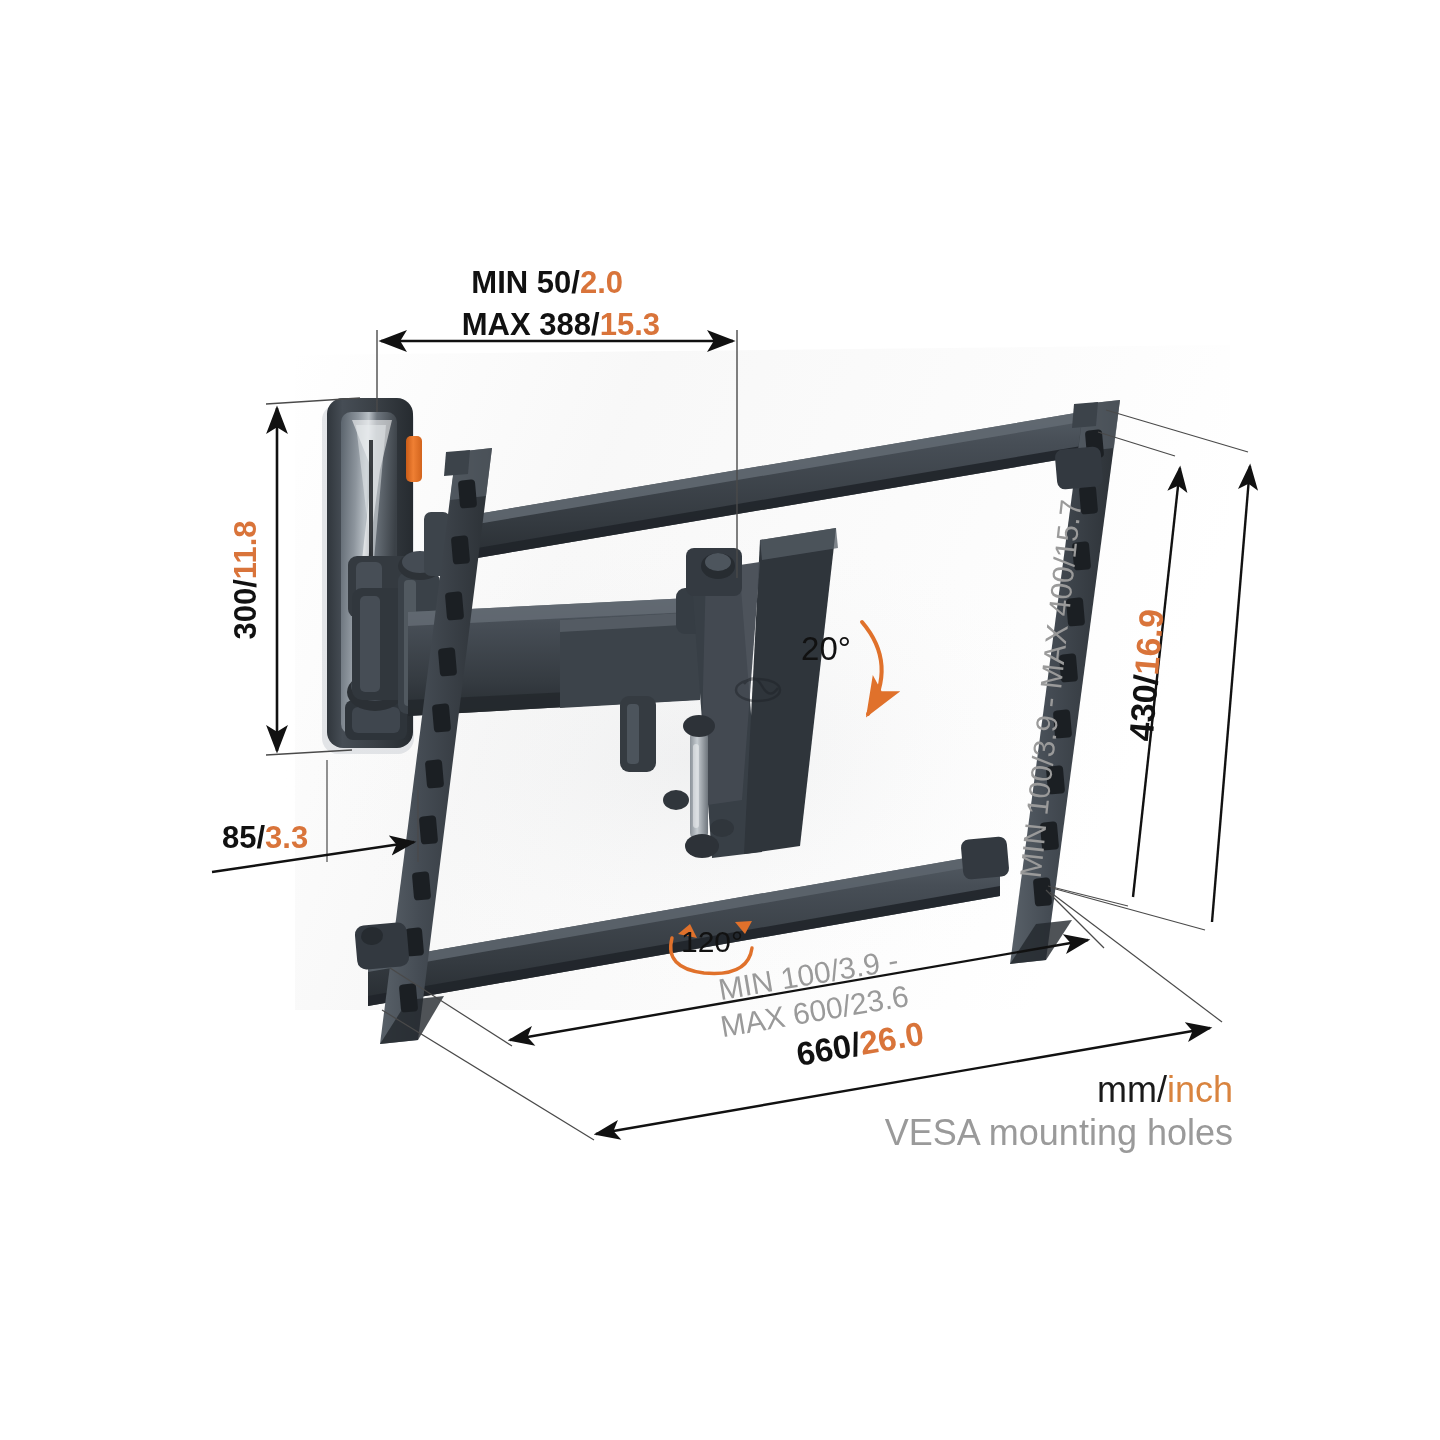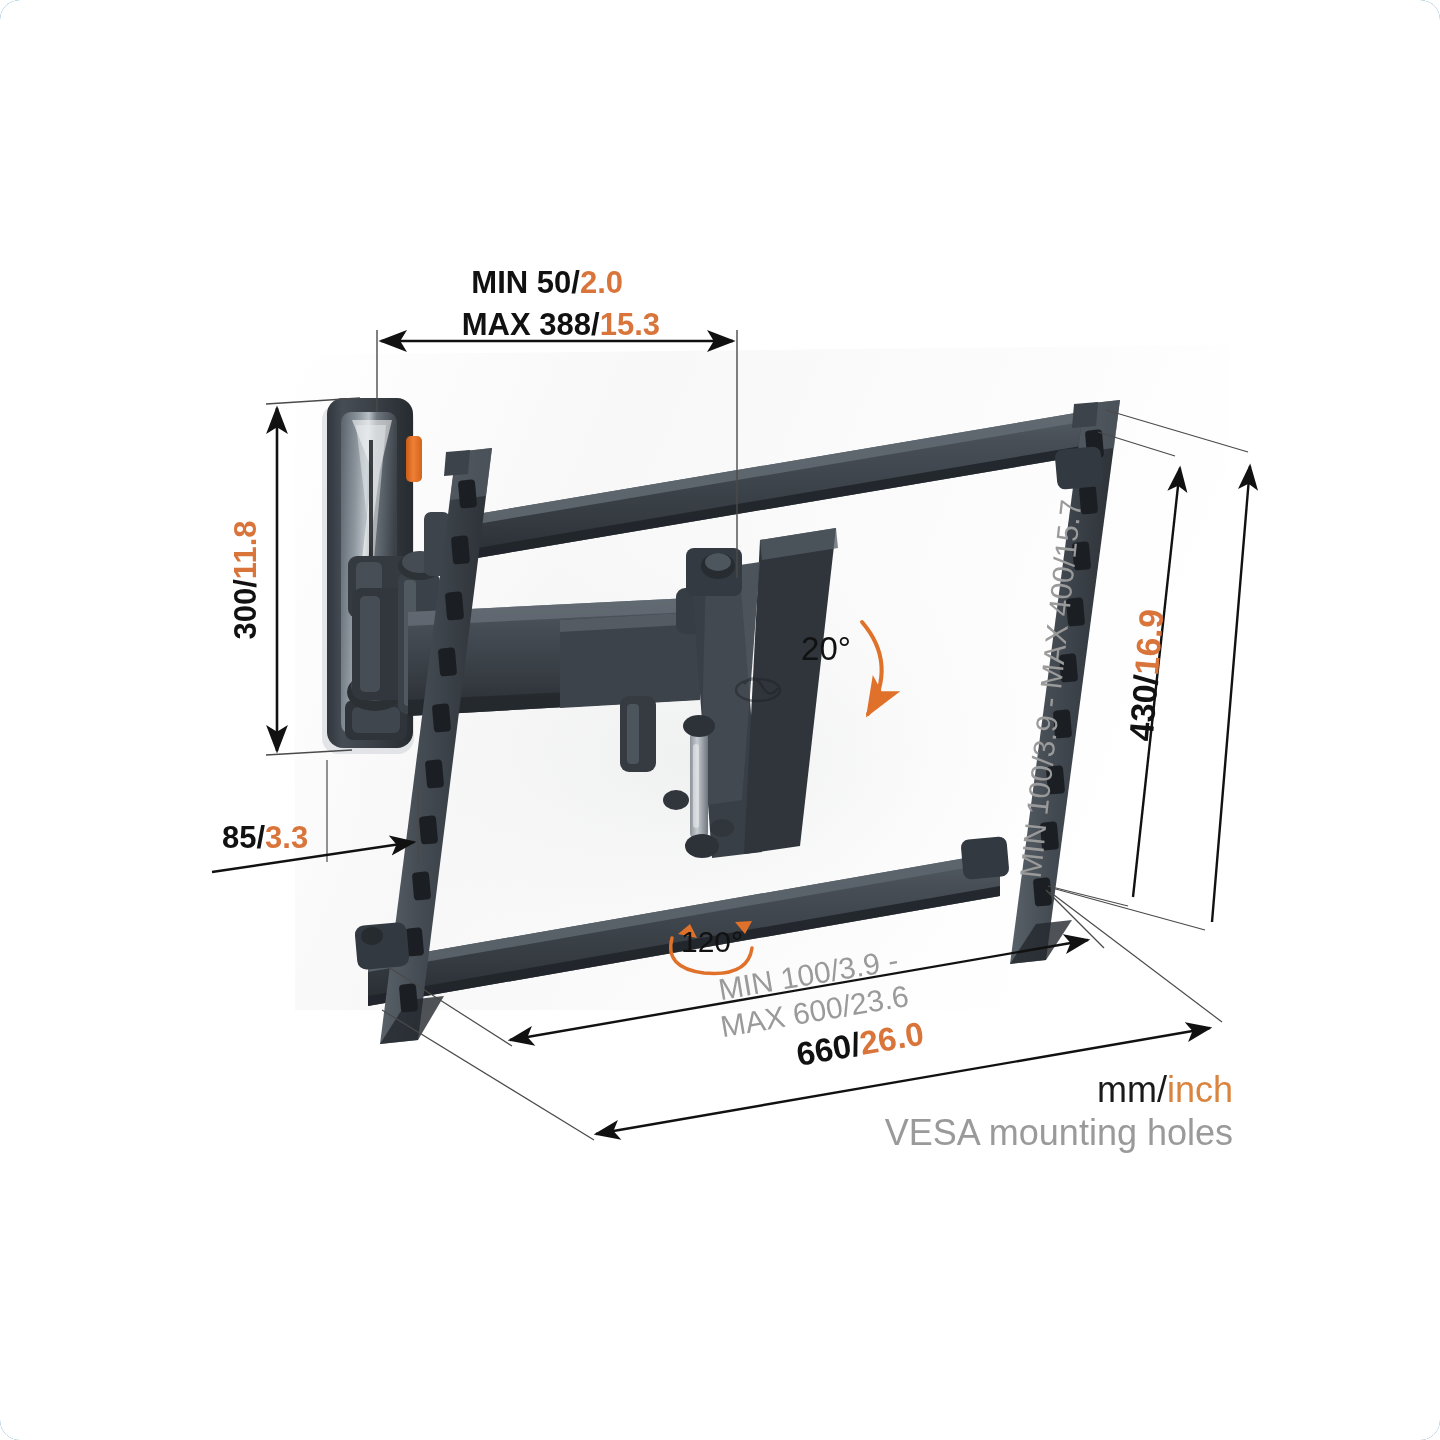--- a/index.html
+++ b/index.html
@@ -11,21 +11,20 @@
   body {
     font-family: "Liberation Sans", sans-serif;
     -webkit-font-smoothing: antialiased;
   }
   #stage {
     position: relative;
     width: 1440px;
     height: 1440px;
     background: #0369a1;
     overflow: hidden;
-    border-radius: 20px;
   }
   #stage svg.layer {
     position: absolute;
     left: 0;
     top: 0;
     width: 1440px;
     height: 1440px;
     display: block;
   }
   .dim-text-black { fill: #111111; font-weight: 700; }

